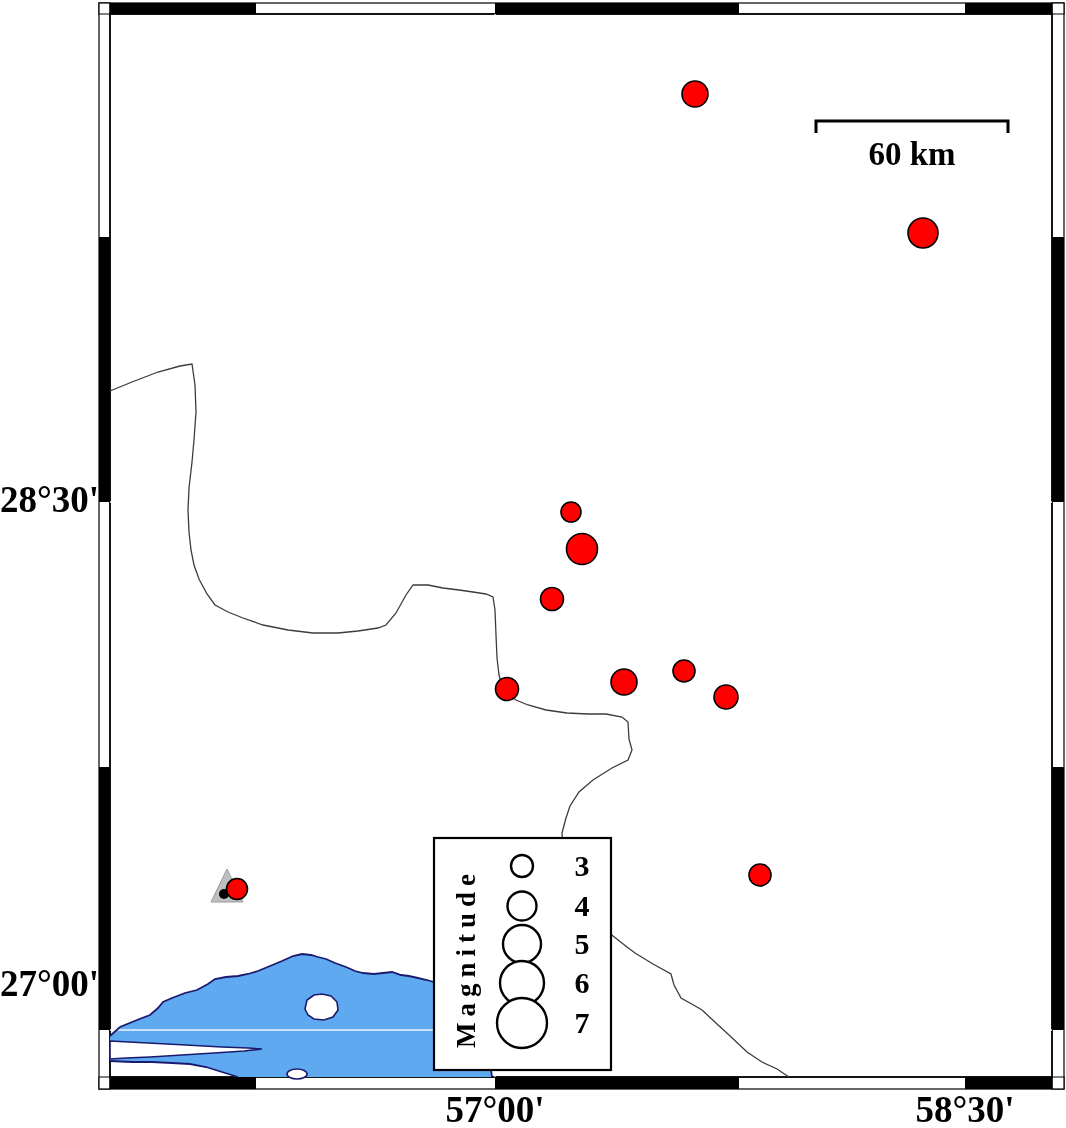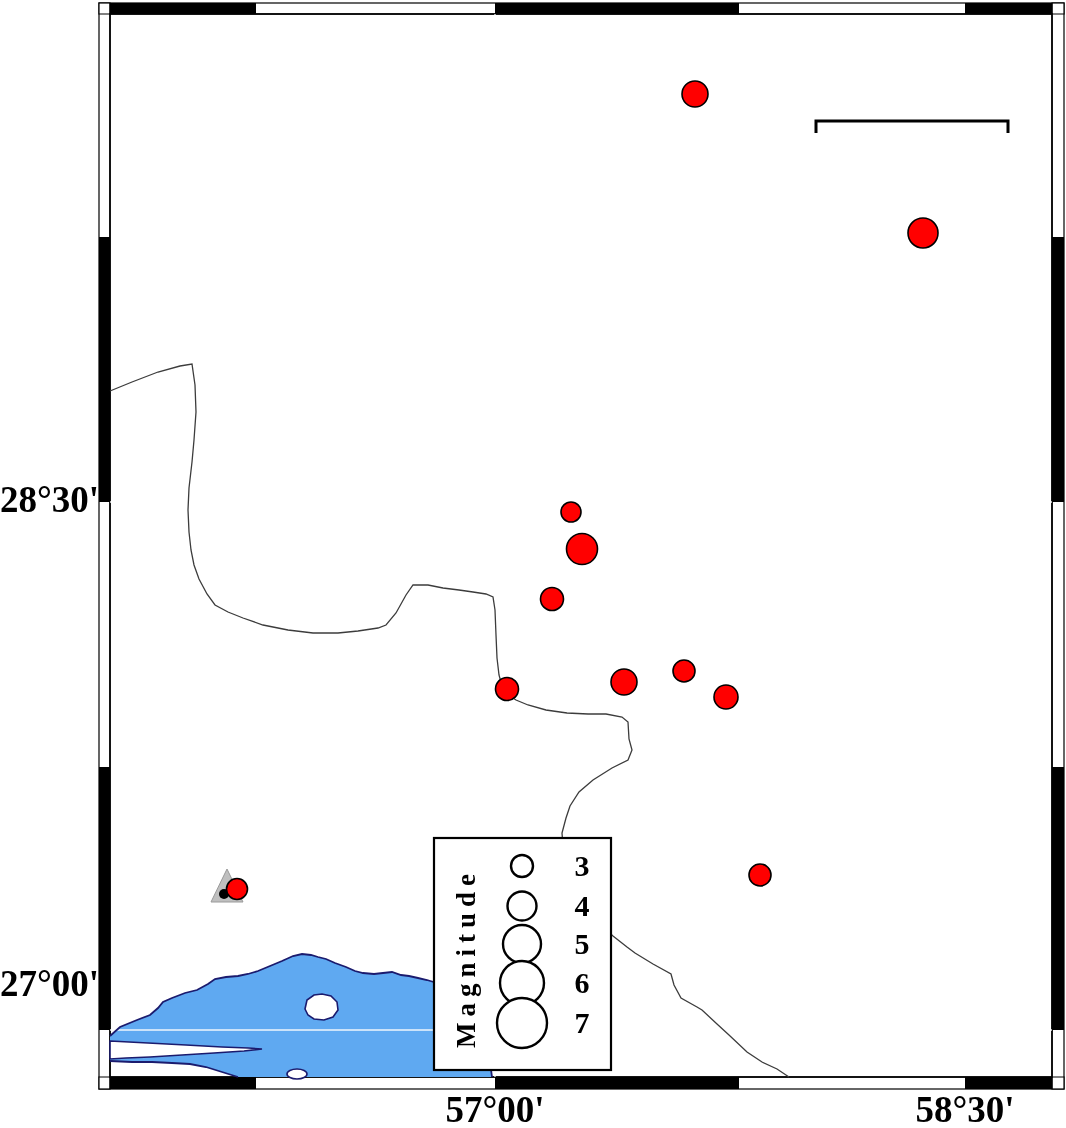--- a/index.html
+++ b/index.html
@@ -127,20 +127,21 @@
         <circle cx="522" cy="983" r="22" fill="#FFFFFF" stroke="#000000" stroke-width="2.4"></circle>
         <circle cx="522" cy="1023" r="25" fill="#FFFFFF" stroke="#000000" stroke-width="2.4"></circle>
       </g>
   </svg>
 
   <div class="lbl axis-left" style="left:0px;top:480px;">28°30'</div>
   <div class="lbl axis-left" style="left:0px;top:964px;">27°00'</div>
   <div class="lbl axis-bottom" style="left:405px;top:1090px;">57°00'</div>
   <div class="lbl axis-bottom" style="left:875px;top:1090px;">58°30'</div>
 
+  <div class="lbl scale-label" style="left:832px;top:136px;">60 km</div>
 
   <div class="lbl legend-title" style="left:356px;top:943px;">Magnitude</div>
 
   <div id="legend-labels">
       <div class="legend-num" style="top: 846px;">3</div>
       <div class="legend-num" style="top: 886px;">4</div>
       <div class="legend-num" style="top: 924px;">5</div>
       <div class="legend-num" style="top: 963px;">6</div>
       <div class="legend-num" style="top: 1003px;">7</div>
     </div>

